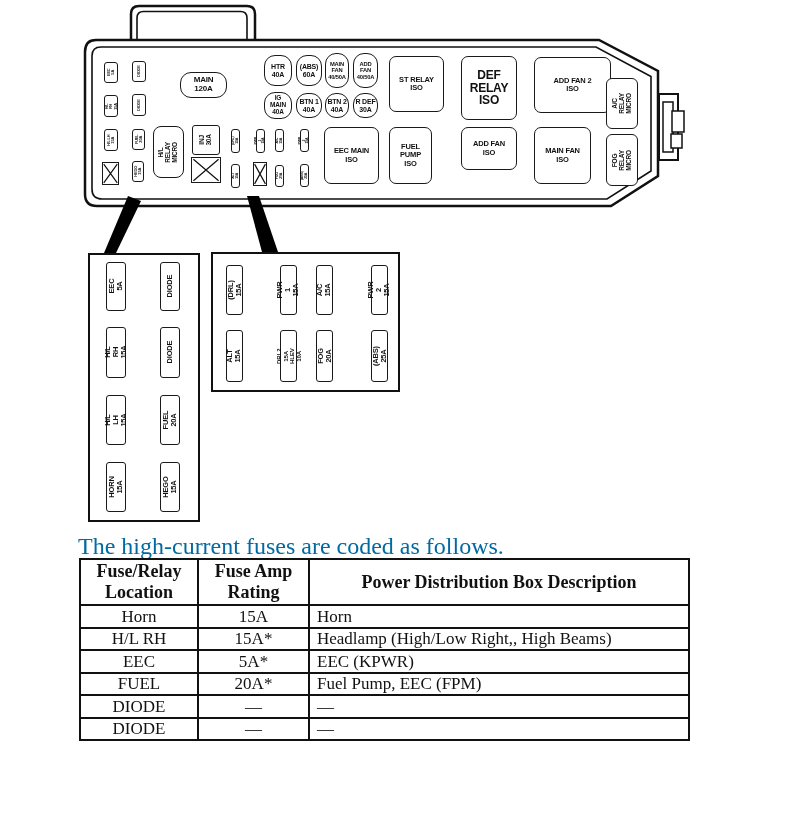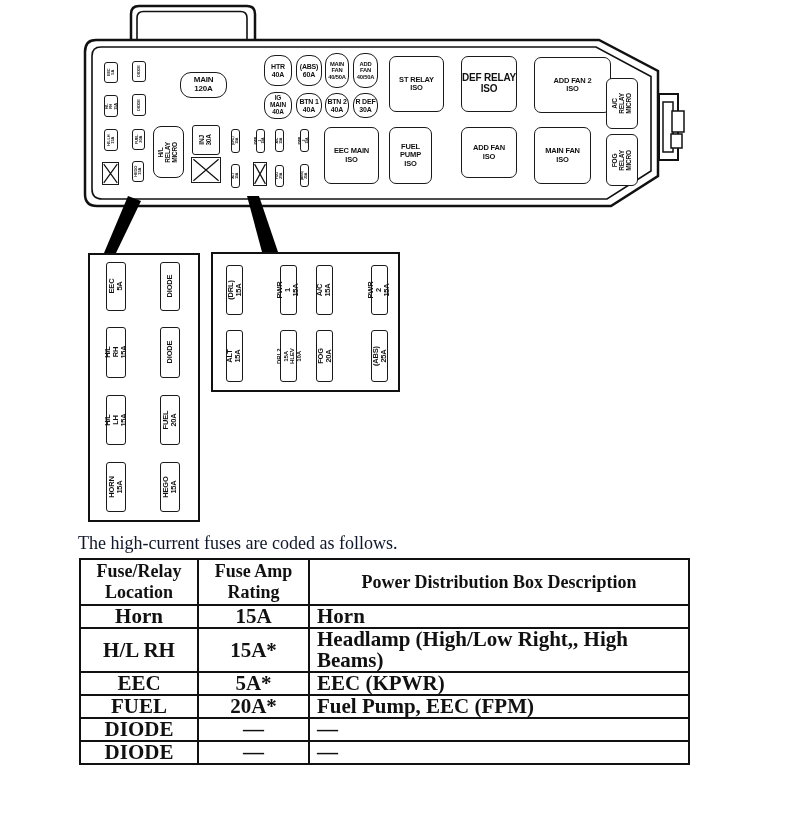--- a/index.html
+++ b/index.html
@@ -11,27 +11,27 @@
         font-weight:bold;color:#111;box-sizing:border-box;}
   .fuse>span{white-space:pre-line;line-height:1.07;display:block;letter-spacing:-0.2px;}
   .rot>span{transform:rotate(-90deg);white-space:pre-line;}
   .r5{border-radius:11px;}
   .r8{border-radius:8px;}
   .r9{border-radius:7px;}
   .xbox{position:absolute;border:1.5px solid #1a1a1a;background:#fff;box-sizing:border-box;}
   .xbox svg{display:block;width:100%;height:100%;}
   .callout{position:absolute;border:2px solid #111;background:#fff;box-sizing:border-box;}
   .caption{position:absolute;left:78px;top:533px;font-family:"Liberation Serif","DejaVu Serif",serif;
-           font-size:18px;color:#0f172a;}
+           font-size:24px;color:#0369a1;}
   table.fusetable{position:absolute;left:79px;top:558px;width:609px;border-collapse:collapse;
            table-layout:fixed;font-family:"Liberation Serif","DejaVu Serif",serif;color:#111;}
   table.fusetable th,table.fusetable td{border:2px solid #111;box-sizing:border-box;overflow:hidden;}
   table.fusetable th{font-size:18px;font-weight:bold;text-align:center;white-space:pre-line;
            height:46px;line-height:1.15;padding:1px 0;}
-  table.fusetable td{font-size:21px;height:22.5px;padding:0;text-align:center;line-height:1.0;font-weight:bold;}
+  table.fusetable td{font-size:17px;height:22.5px;padding:0;text-align:center;line-height:1.0;}
   table.fusetable td.desc{text-align:left;padding-left:7px;}
 </style>
 </head>
 <body>
 
 <div class="page">
 
   <svg class="underlay" width="789" height="530" viewBox="0 0 789 530">
     <path d="M131 42 V14 Q131 6 139 6 H247 Q255 6 255 14 V42" fill="#ffffff" stroke="#111" stroke-width="2.5"></path>
     <path d="M137 42 V18 Q137 11.5 143.5 11.5 H240.5 Q247 11.5 247 18 V42" fill="none" stroke="#111" stroke-width="1.6"></path>
@@ -158,37 +158,37 @@
     </div>
   <div class="fuse r5" style="left:353px;top:93px;width:25px;height:25px;font-size:7px">
       <span>R DEF
 30A</span>
     </div>
 
   <div class="fuse r9" style="left:389px;top:56px;width:55px;height:56px;font-size:7.5px">
       <span>ST RELAY
 ISO</span>
     </div>
-  <div class="fuse r9" style="left:461px;top:56px;width:56px;height:56px;font-size:10px">
+  <div class="fuse r9" style="left:461px;top:56px;width:56px;height:64px;font-size:12px">
       <span>DEF RELAY
 ISO</span>
     </div>
   <div class="fuse r9" style="left:534px;top:57px;width:77px;height:56px;font-size:7.5px">
       <span>ADD FAN 2
 ISO</span>
     </div>
   <div class="fuse r9" style="left:324px;top:127px;width:55px;height:57px;font-size:7.5px">
       <span>EEC MAIN
 ISO</span>
     </div>
   <div class="fuse r9" style="left:389px;top:127px;width:43px;height:57px;font-size:7.5px">
       <span>FUEL PUMP
 ISO</span>
     </div>
-  <div class="fuse r9" style="left:461px;top:127px;width:56px;height:51px;font-size:7.5px">
+  <div class="fuse r9" style="left:461px;top:127px;width:56px;height:43px;font-size:7.5px">
       <span>ADD FAN
 ISO</span>
     </div>
   <div class="fuse r9" style="left:534px;top:127px;width:57px;height:57px;font-size:7.5px">
       <span>MAIN FAN
 ISO</span>
     </div>
 
   <div class="fuse rot" style="left:606px;top:78px;width:32px;height:51px;font-size:6.5px;border-radius:6px">
       <span>A/C RELAY

